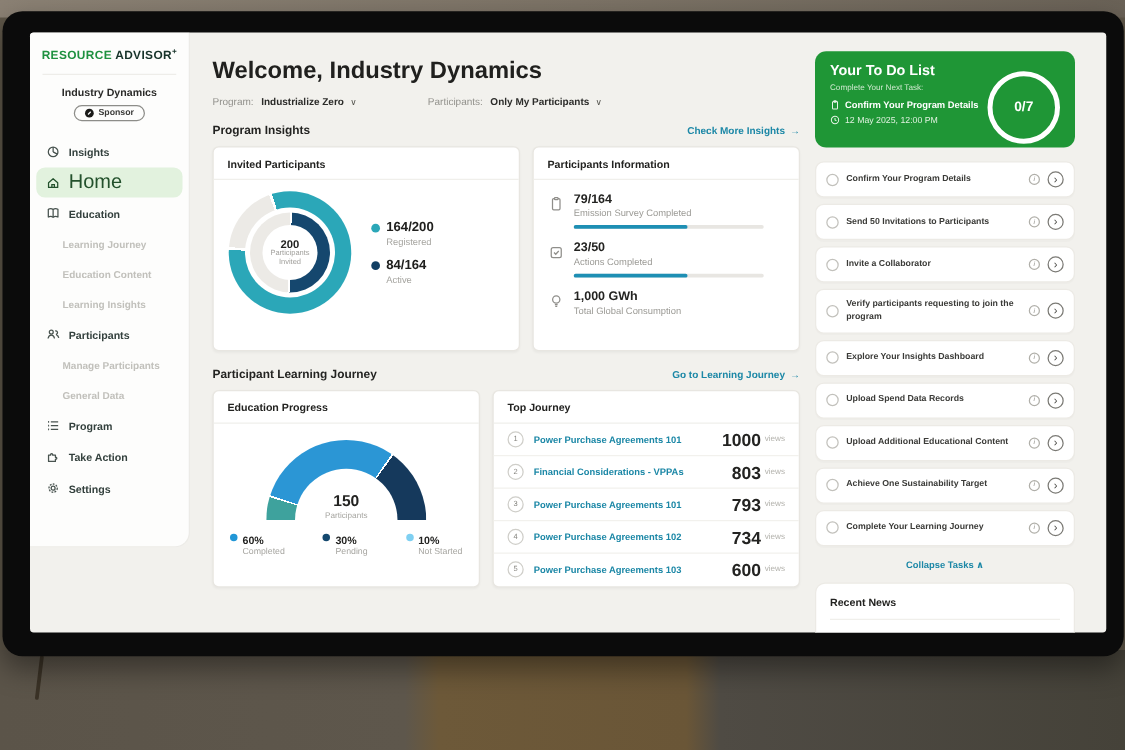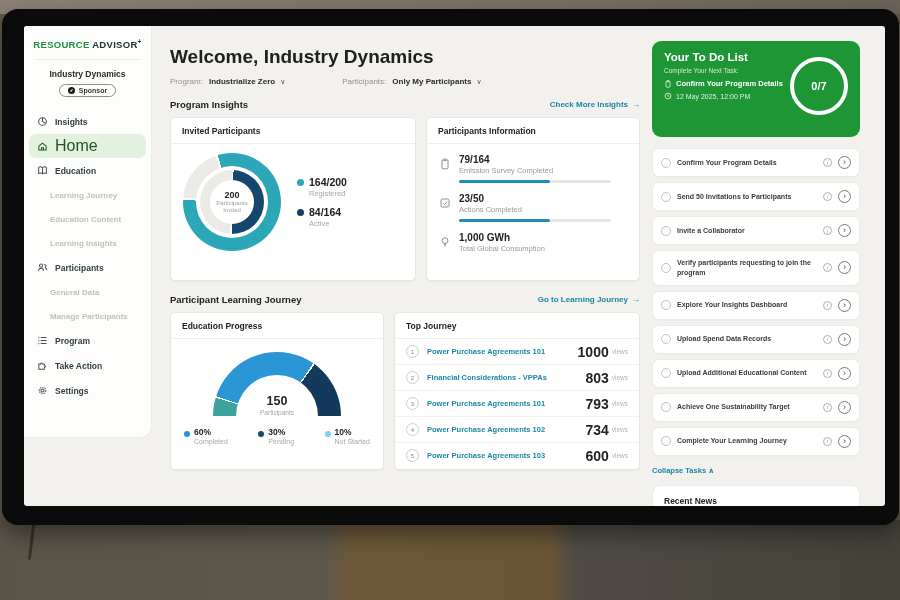--- a/index.html
+++ b/index.html
@@ -84,54 +84,54 @@
   .bar-fill{height:3px;border-radius:2px;background:#1e8fb4}
   
   .card.edu{width:214px;height:158px}
   .gauge-wrap{width:128px;height:64px;position:relative;overflow:hidden;margin:13px auto 0}
   .gauge-arc{position:absolute;left:0;top:0;width:128px;height:128px;border-radius:50%}
   .gauge-hole{position:absolute;left:23px;top:23px;width:82px;height:82px;border-radius:50%;background:#fff}
   .gauge-center{position:absolute;left:0;right:0;bottom:0;text-align:center}
   .g-val{font-size:12.5px;font-weight:800;color:#232321}
   .g-lbl{font-size:6.5px;color:#a6a5a0;margin-top:1px}
   .edu-legend{display:flex;justify-content:space-between;padding:11px 13px 0}
-  .elg-top{display:flex;align-items:flex-end;gap:4px}
+  .elg-top{display:flex;align-items:flex-start;gap:4px}
   .elg-dot{width:6px;height:6px;border-radius:50%;flex:none}
   .elg-pct{font-size:8.5px;font-weight:800;color:#232321}
   .elg-lab{font-size:7px;color:#a6a5a0;margin-left:10px;margin-top:1px}
   
   .card.lessons{width:246px;height:158px}
   .lesson-row{display:flex;align-items:center;padding:0 11px;height:25px;border-bottom:1px solid #f2f1ed}
   .lesson-row:last-child{border-bottom:none}
   .rank{width:11px;height:11px;border:1px solid #cfcec9;border-radius:50%;font-size:6px;color:#85847f;
     display:flex;align-items:center;justify-content:center;flex:none}
   .lesson-title{margin-left:8px;font-size:7.5px;font-weight:700;color:#1b87a6;flex:1;cursor:pointer}
   .views-num{font-size:14px;font-weight:800;color:#232321}
   .views-suf{font-size:6.5px;color:#b3b2ac;margin-left:3px}
   
   .right{position:absolute;left:628px;top:0;width:208px}
-  .green-card{margin-top:15px;height:96px;background:#1f9636;border-radius:9px;padding:10px 12px;
+  .green-card{margin-top:15px;height:77px;background:#1f9636;border-radius:9px;padding:10px 12px;
     position:relative;color:#fff;box-sizing:border-box}
   .g-title{font-size:11.5px;font-weight:800}
   .g-sub{font-size:6.5px;color:#cfe9cf;margin-top:4px}
   .g-task{display:flex;gap:4px;align-items:center;margin-top:5px;font-size:7.5px;font-weight:700}
   .g-due{display:flex;gap:4px;align-items:center;margin-top:4px;font-size:7px;color:#dff1df}
   .wicn{display:inline-flex;color:#e8f5e8}.wicn svg{width:8px;height:8px}
   .ring{position:absolute;right:12px;top:16px;width:58px;height:58px;border:4px solid #ffffff;border-radius:50%;
     box-sizing:border-box;display:flex;align-items:center;justify-content:center;font-size:11px;font-weight:800;color:#fff}
   .todo-list{margin-top:11px;display:flex;flex-direction:column;gap:5px}
   .todo-item{background:#fff;border:1px solid #eceae5;border-radius:7px;padding:7px 8px;display:flex;
     align-items:center;gap:6px;box-shadow:0 1px 1px rgba(0,0,0,.02);cursor:pointer}
   .todo-check{width:10px;height:10px;border:1.2px solid #c2c1bc;border-radius:50%;flex:none;box-sizing:border-box}
   .todo-label{flex:1;font-size:7px;font-weight:700;color:#3b3b38;line-height:1.4}
   .todo-info{width:9px;height:9px;border:1px solid #b0afa9;border-radius:50%;color:#8f8e88;font-size:5.5px;
     display:flex;align-items:center;justify-content:center;flex:none;box-sizing:border-box;font-style:italic}
   .todo-next{width:13px;height:13px;border:1.2px solid #7b7a75;border-radius:50%;color:#4c4c48;font-size:9px;
     display:flex;align-items:center;justify-content:center;flex:none;box-sizing:border-box;line-height:1}
-  .collapse{margin-top:10px;font-size:7.5px;font-weight:700;color:#1b87a6;cursor:pointer}
+  .collapse{margin-top:10px;text-align:center;font-size:7.5px;font-weight:700;color:#1b87a6;cursor:pointer}
   .news-card{margin-top:10px;background:#fff;border:1px solid #eceae5;border-radius:8px 8px 0 0;padding:10px 11px;height:60px;box-sizing:border-box}
   .news-title{font-size:8.5px;font-weight:800;color:#232321;padding-bottom:8px;border-bottom:1px solid #f0efeb}
 </style>
 </head>
 <body>
 
 <div class="bg-top"></div>
 <div class="bg-bottom"></div>
 <div class="stem"></div>
 
@@ -194,24 +194,24 @@
             <span class="icn">
               <svg viewBox="0 0 12 12">
                 <circle cx="4.4" cy="4" r="1.7" fill="none" stroke="currentColor" stroke-width="1.1"></circle>
                 <path d="M1.6 9.6c.3-1.9 1.4-2.9 2.8-2.9s2.5 1 2.8 2.9" fill="none" stroke="currentColor" stroke-width="1.1"></path>
                 <path d="M7.8 3.1a1.5 1.5 0 1 1 .6 2.9M8.9 6.6c1.1.2 1.8 1.1 2 2.4" fill="none" stroke="currentColor" stroke-width="1.1"></path>
               </svg>
             </span>
             <span class="nav-lbl">Participants</span>
           </div>
           <div class="nav-item sub">
+            <span class="nav-lbl">Manage Participants</span>
+          </div>
+          <div class="nav-item sub">
             <span class="nav-lbl">General Data</span>
-          </div>
-          <div class="nav-item sub">
-            <span class="nav-lbl">Manage Participants</span>
           </div>
           <div class="nav-item top">
             <span class="icn">
               <svg viewBox="0 0 12 12">
                 <path d="M4 2.7h6.4M4 6h6.4M4 9.3h6.4" stroke="currentColor" stroke-width="1.1"></path>
                 <path d="M1.6 2.7h.9M1.6 6h.9M1.6 9.3h.9" stroke="currentColor" stroke-width="1.5"></path>
               </svg>
             </span>
             <span class="nav-lbl">Program</span>
           </div>

